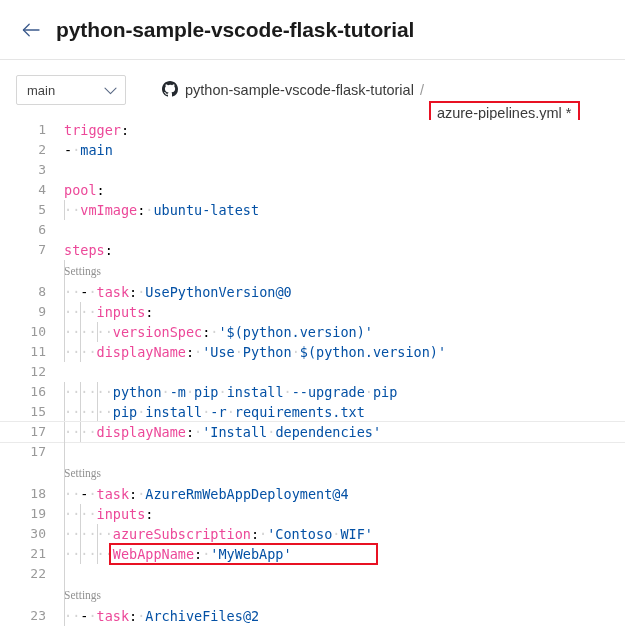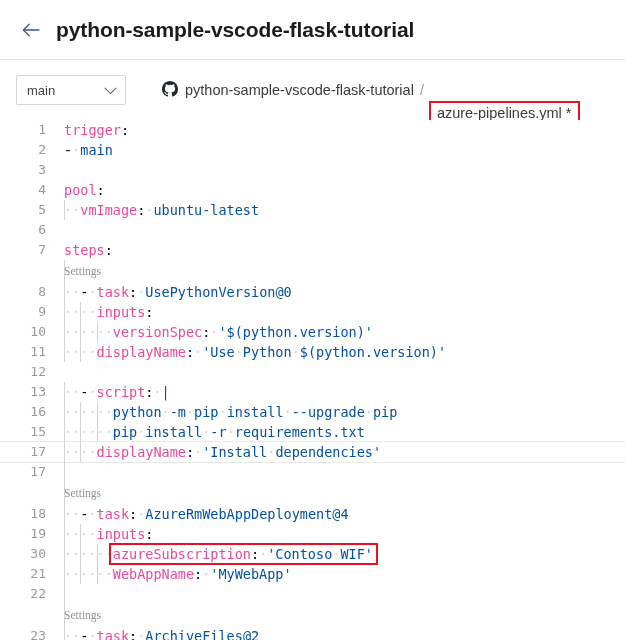--- a/index.html
+++ b/index.html
@@ -284,25 +284,20 @@
       <div class="lnum">11</div>
       <div class="code"><span class="ws">····</span><span class="k">displayName</span><span class="p">:</span><span class="ws">·</span><span class="v">'Use<span class="ws">·</span>Python<span class="ws">·</span>$(python.version)'</span></div>
       <div class="guide" style="left: 64px;"></div>
       <div class="guide" style="left: 80.26px;"></div>
     </div>
     <div class="row">
       <div class="lnum">12</div>
       <div class="code"></div>
     </div>
     <div class="row">
-      <div class="lnum">13</div>
-      <div class="code"><span class="ws">··</span><span class="p">-</span><span class="ws">·</span><span class="k">script</span><span class="p">:</span><span class="ws">·</span><span class="v">|</span></div>
-      <div class="guide" style="left: 64px;"></div>
-    </div>
-    <div class="row">
       <div class="lnum">16</div>
       <div class="code"><span class="ws">······</span><span class="v">python<span class="ws">·</span>-m<span class="ws">·</span>pip<span class="ws">·</span>install<span class="ws">·</span>--upgrade<span class="ws">·</span>pip</span></div>
       <div class="guide" style="left: 64px;"></div>
       <div class="guide" style="left: 80.26px;"></div>
       <div class="guide" style="left: 96.52px;"></div>
     </div>
     <div class="row">
       <div class="lnum">15</div>
       <div class="code"><span class="ws">······</span><span class="v">pip<span class="ws">·</span>install<span class="ws">·</span>-r<span class="ws">·</span>requirements.txt</span></div>
       <div class="guide" style="left: 64px;"></div>

